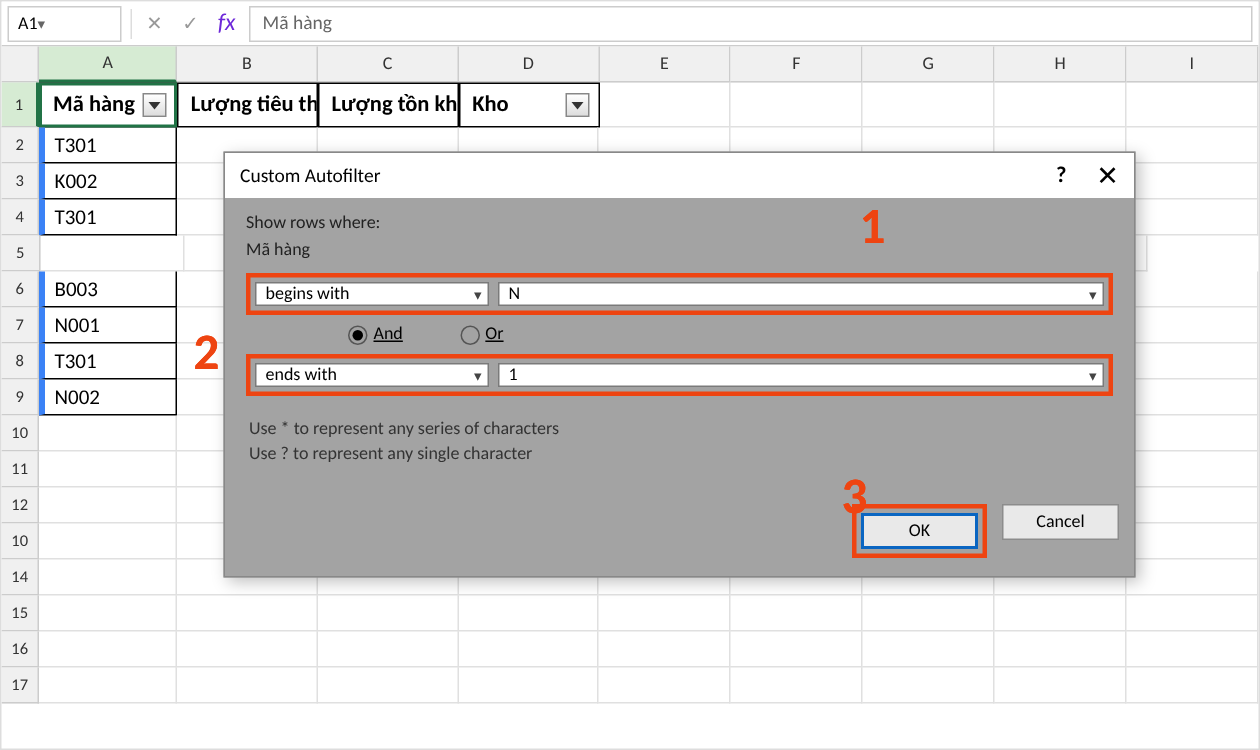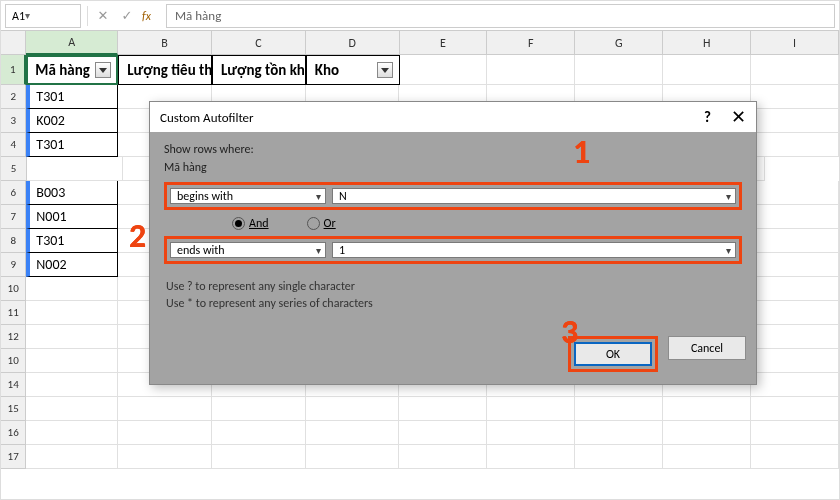--- a/index.html
+++ b/index.html
@@ -30,21 +30,21 @@
   font-size: 12px;
   padding: 3px 6px;
   background: #fff;
   display: flex;
   align-items: center;
   justify-content: flex-start;
 }
 .namebox .drop { font-size: 10px; color: #666; }
 .fb-sep { width: 1px; height: 20px; background: #ddd; }
 .fb-btn { width: 18px; height: 18px; display: flex; align-items: center; justify-content: center; color: #999; font-size: 13px; }
-.fb-fx { font-style: italic; font-size: 12px; color: #a16207; width: 18px; text-align: left; }
+.fb-fx { font-style: italic; font-size: 16px; color: #6d28d9; width: 18px; text-align: center; }
 .formula-input {
   flex: 1;
   height: 24px;
   border: 1px solid #ccc;
   font-size: 13px;
   padding: 3px 8px;
   color: #666;
 }
 
 
@@ -583,22 +583,22 @@
         <span>ends with</span>
         <span class="drop">▾</span>
       </div>
       <div class="combo val">
         <span>1</span>
         <span class="drop">▾</span>
       </div>
     </div>
 
     <div class="hints">
+      <div>Use * to represent any series of characters</div>
       <div>Use ? to represent any single character</div>
-      <div>Use * to represent any series of characters</div>
     </div>
   </div>
   <div class="dlg-buttons">
     <span class="ok-wrap">
       <div class="btn primary">
         <span>OK</span>
       </div>
     </span>
     <div class="btn">
       <span>Cancel</span>

